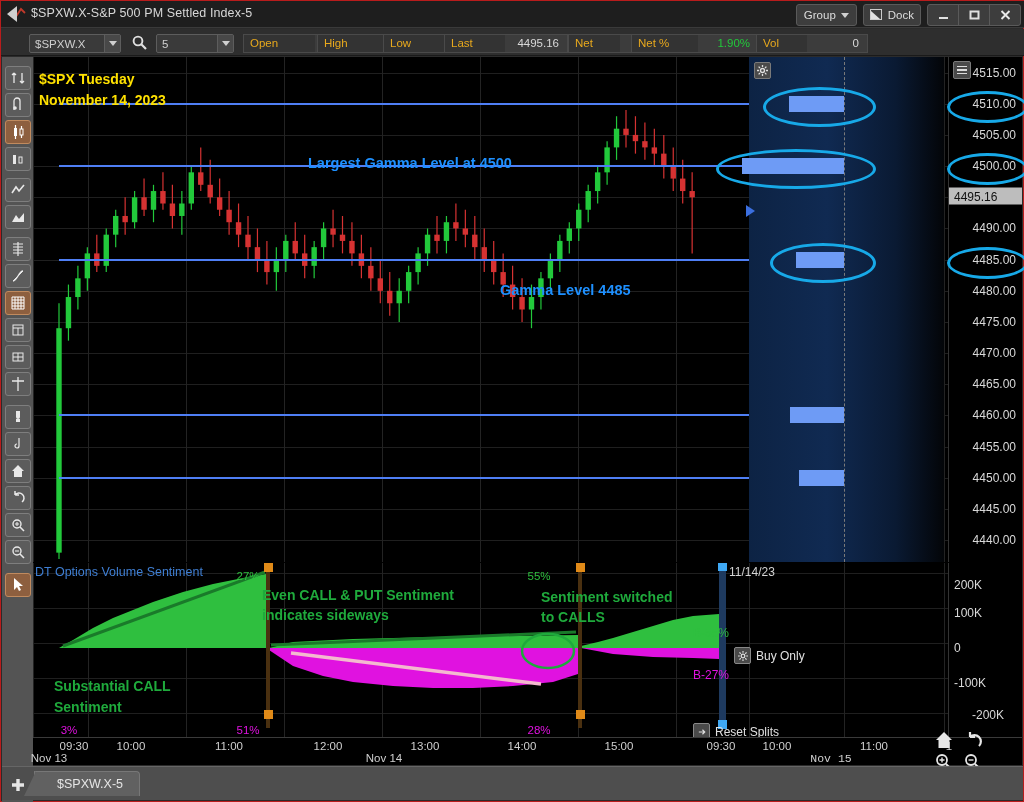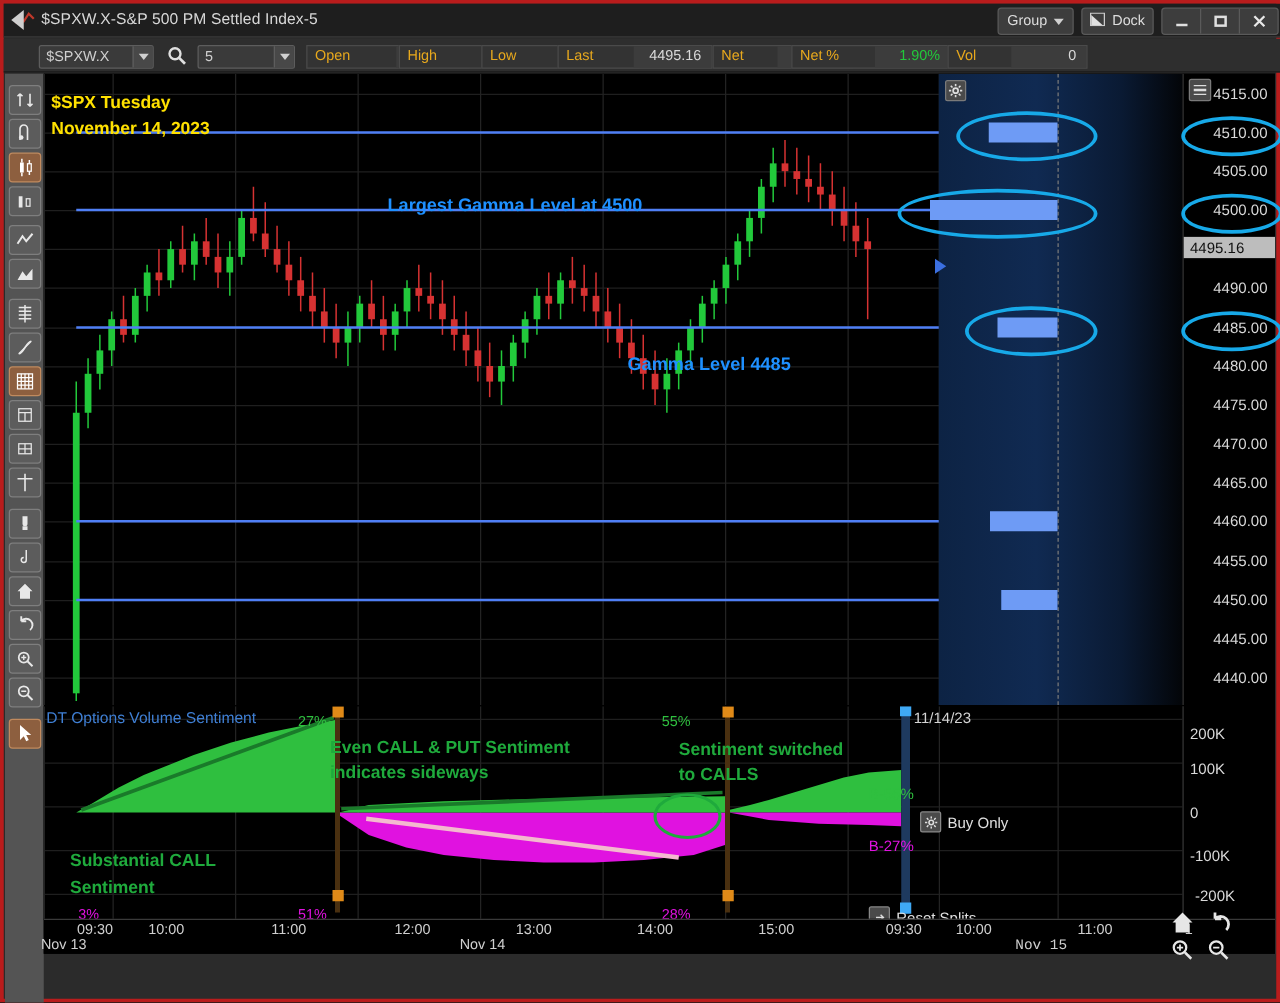--- a/index.html
+++ b/index.html
@@ -1,17 +1,17 @@
 <!DOCTYPE html>
 <html><head>
 <meta charset="utf-8">
 <style>
   html,body{margin:0;padding:0;background:#1c1c1c;}
   body{width:1024px;height:802px;overflow:hidden;font-family:"Liberation Sans",sans-serif;-webkit-font-smoothing:antialiased;}
-  #app{position:relative;width:1024px;height:802px;background:#2b2b2b;border:3px solid #b91c1c;box-sizing:border-box;}
+  #app{position:relative;width:1024px;height:802px;background:#2b2b2b;border:1px solid #b91c1c;box-sizing:border-box;}
 
   
   .titlebar{position:absolute;left:0;top:0;width:1024px;height:27px;background:#1e1e1e;border-bottom:1px solid #3a3a3a;box-sizing:border-box;}
   .tb-icon{position:absolute;left:9px;top:6px;width:16px;height:14px;}
   .tb-title{position:absolute;left:30px;top:5px;font-size:12.5px;color:#d8d8d8;letter-spacing:.1px;white-space:nowrap;}
   .tb-right{position:absolute;right:4px;top:3px;display:flex;align-items:center;gap:6px;}
   .btn-group{display:flex;align-items:center;gap:5px;height:20px;padding:0 7px;background:#3d3d3d;border:1px solid #5a5a5a;border-radius:3px;color:#ddd;font-size:11.5px;cursor:pointer;}
   .caret{width:0;height:0;border-left:4px solid transparent;border-right:4px solid transparent;border-top:5px solid #d0d0d0;}
   .btn-dock{display:flex;align-items:center;gap:6px;height:20px;padding:0 6px;background:#3d3d3d;border:1px solid #5a5a5a;border-radius:3px;color:#ddd;font-size:11.5px;cursor:pointer;}
   .wbtns{display:flex;background:#3d3d3d;border:1px solid #5a5a5a;border-radius:3px;overflow:hidden;}
@@ -596,21 +596,21 @@
           </div>
         </div>
     </div>
 
     <div class="paxis" style="top:506px;bottom:27px;">
       <div id="vol-axis-ticks">
           <div class="ptick" style="right: auto; left: 5px; top: 22px;">200K</div>
           <div class="ptick" style="right: auto; left: 5px; top: 50px;">100K</div>
           <div class="ptick" style="right: auto; left: 5px; top: 85px;">0</div>
           <div class="ptick" style="right: auto; left: 5px; top: 120px;">-100K</div>
-          <div class="ptick" style="right: auto; left: 9px; top: 152px;">-200K</div>
+          <div class="ptick" style="right: auto; left: 23px; top: 152px;">-200K</div>
         </div>
     </div>
 
     <div class="time-axis">
       <div id="time-ticks">
           <div class="ttick" style="left: 41px;">09:30</div>
           <div class="ttick" style="left: 98px;">10:00</div>
           <div class="ttick" style="left: 196px;">11:00</div>
           <div class="ttick" style="left: 295px;">12:00</div>
           <div class="ttick" style="left: 392px;">13:00</div>
@@ -646,13 +646,23 @@
             <svg width="22" height="22" viewBox="0 0 22 22">
               <circle cx="9" cy="9" r="5" fill="none" stroke="#e6e6e6" stroke-width="1.8"></circle>
               <path d="M13 13 L18 18" stroke="#e6e6e6" stroke-width="2"></path>
               <path d="M6.5 9h5" stroke="#e6e6e6" stroke-width="1.4"></path>
             </svg>
           </div>
         </div>
     </div>
   </div>
 
+  <div class="tabbar">
+    <span class="plus">
+      <svg width="14" height="14" viewBox="0 0 14 14">
+          <path d="M7 1v12 M1 7h12" stroke="#e6e6e6" stroke-width="3.4"></path>
+        </svg>
+    </span>
+    <div class="tab">
+      <span>$SPXW.X-5</span>
+    </div>
+  </div>
 </div>
 
 </body></html>

